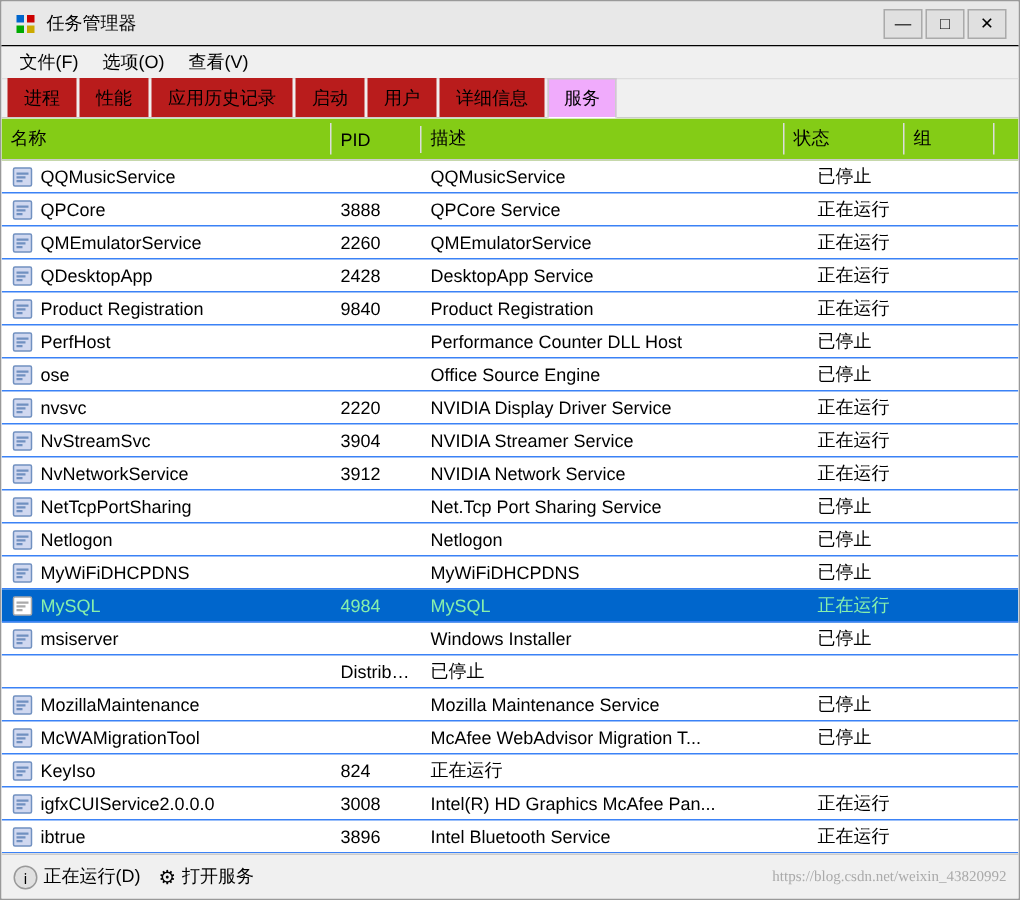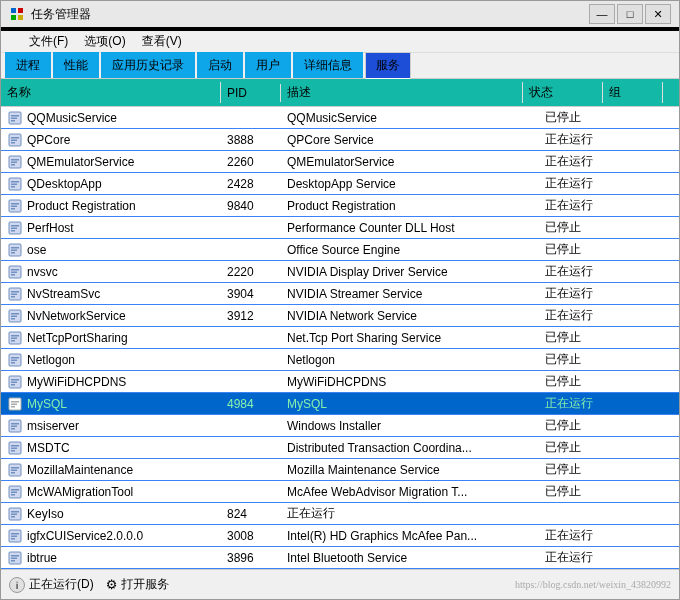--- a/index.html
+++ b/index.html
@@ -18,21 +18,21 @@
       border: 1px solid #999;
       display: flex;
       flex-direction: column;
     }
     .title-bar {
       background: #e8e8e8;
       height: 30px;
       display: flex;
       align-items: center;
       padding: 0 8px;
-      border-bottom: 4px solid #000000;
+      border-bottom: 1px solid #000000;
       user-select: none;
     }
     .title-bar-icon {
       width: 16px;
       height: 16px;
       margin-right: 6px;
       display: flex;
       align-items: center;
       justify-content: center;
     }
@@ -53,21 +53,21 @@
       cursor: pointer;
       display: flex;
       align-items: center;
       justify-content: center;
       font-size: 11px;
     }
     .menu-bar {
       height: 22px;
       display: flex;
       align-items: center;
-      padding: 0 20px;
+      padding: 0 4px;
       background: #f0f0f0;
       border-bottom: 1px solid #ddd;
     }
     .menu-item {
       padding: 2px 8px;
       cursor: pointer;
       font-size: 12px;
     }
     .tab-bar {
       height: 26px;
@@ -76,40 +76,40 @@
       background: #f0f0f0;
       border-bottom: 1px solid #ccc;
       padding: 0 4px;
     }
     .tab {
       padding: 4px 10px;
       cursor: pointer;
       font-size: 12px;
       border: 1px solid transparent;
       border-bottom: none;
-      background: #0ea5e9;
+      background: #b91c1c;
       margin-right: 2px;
     }
     .tab.active {
-      background: #1d4ed8;
+      background: #f0abfc;
       border-color: #ccc;
       border-bottom: 1px solid #fff;
       margin-bottom: -1px;
     }
     .content-area {
       flex: 1;
       display: flex;
       flex-direction: column;
       overflow: hidden;
       background: #fff;
     }
     .table-header {
       display: grid;
       grid-template-columns: 220px 60px 1fr 80px 60px 16px;
-      background: #14b8a6;
+      background: #84cc16;
       border-bottom: 1px solid #ccc;
       padding: 3px 0;
       font-size: 12px;
       user-select: none;
       min-height: 24px;
       align-items: center;
     }
     .col-header {
       padding: 2px 6px;
       border-right: 1px solid #ddd;
@@ -474,31 +474,20 @@
   </svg>
             </span>
       <span>msiserver</span>
     </div>
     <div class="cell"></div>
     <div class="cell">Windows Installer</div>
     <div class="cell">已停止</div>
     <div class="cell"></div>
   </div>
         <div class="table-row">
-    <div class="cell cell-name">
-      <span class="service-icon">
-              <svg width="14" height="14" viewBox="0 0 14 14">
-    <rect x="1" y="1" width="12" height="12" rx="1" fill="#d0d8f0" stroke="#7090c0" stroke-width="1"></rect>
-    <rect x="3" y="4" width="8" height="1.5" fill="#7090c0"></rect>
-    <rect x="3" y="6.5" width="6" height="1.5" fill="#7090c0"></rect>
-    <rect x="3" y="9" width="4" height="1.5" fill="#7090c0"></rect>
-  </svg>
-            </span>
-      <span>MSDTC</span>
-    </div>
     <div class="cell"></div>
     <div class="cell">Distributed Transaction Coordina...</div>
     <div class="cell">已停止</div>
     <div class="cell"></div>
   </div>
         <div class="table-row">
     <div class="cell cell-name">
       <span class="service-icon">
               <svg width="14" height="14" viewBox="0 0 14 14">
     <rect x="1" y="1" width="12" height="12" rx="1" fill="#d0d8f0" stroke="#7090c0" stroke-width="1"></rect>

